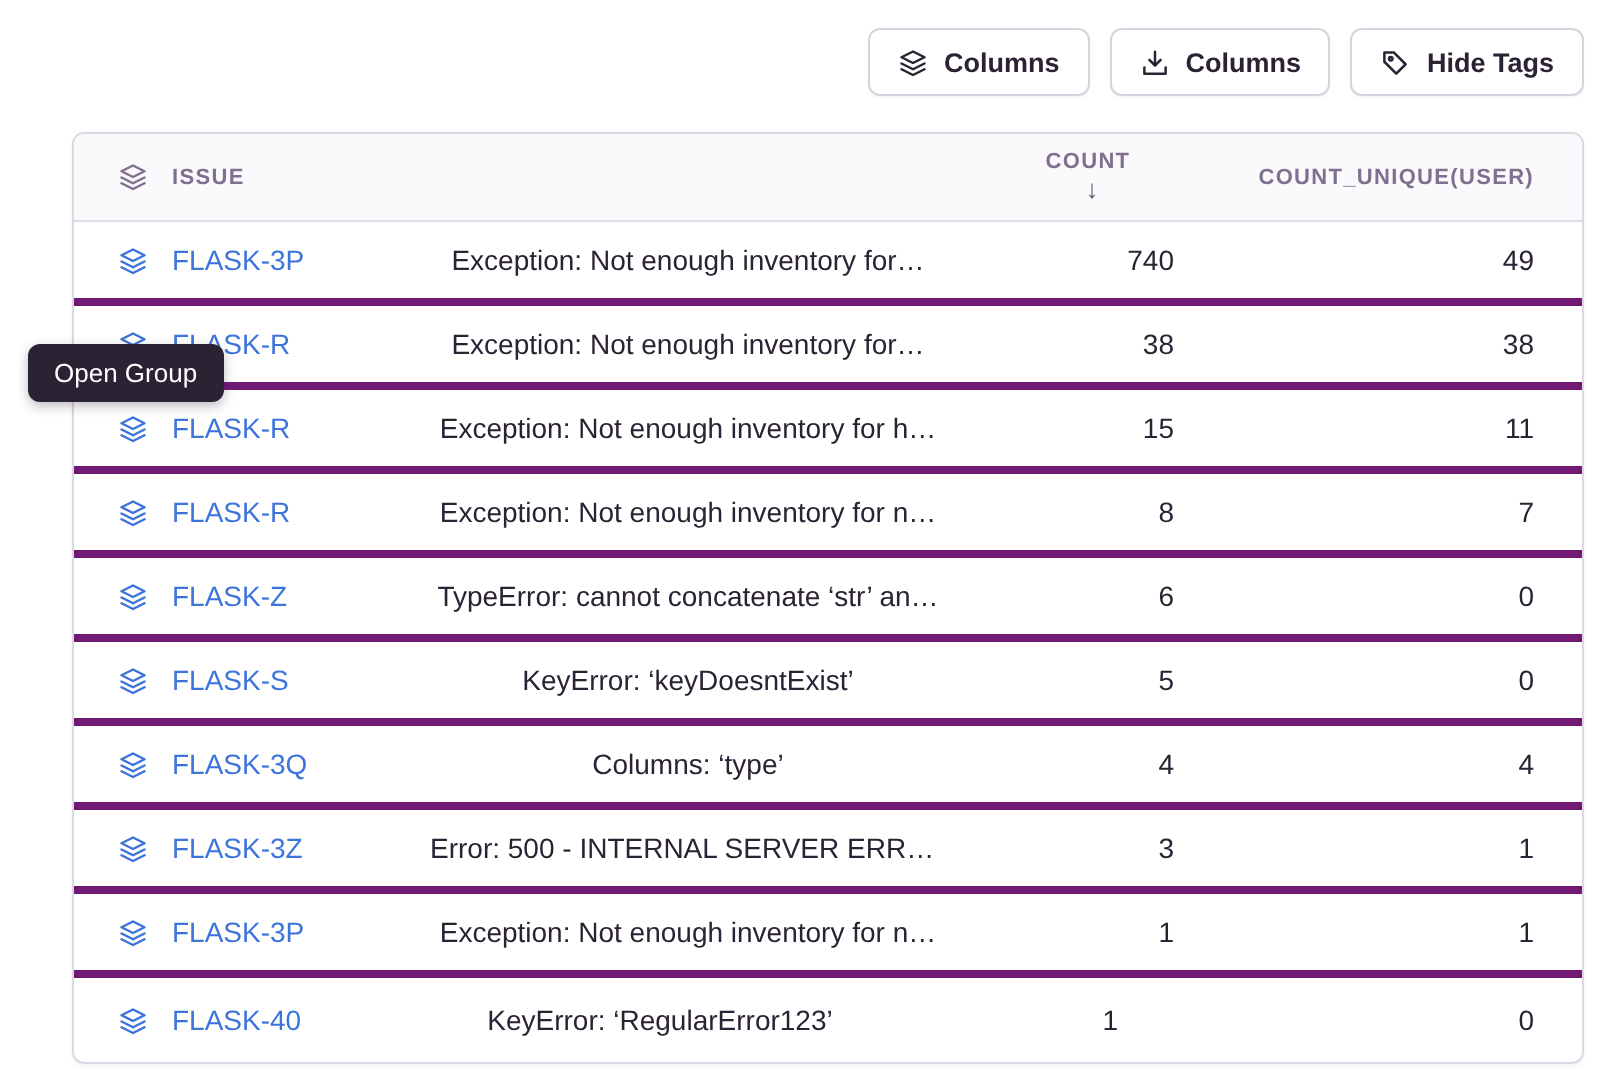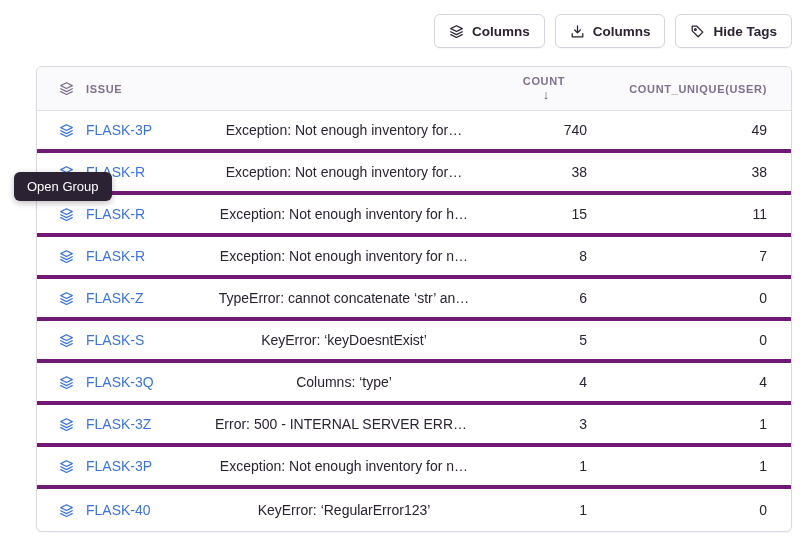--- a/index.html
+++ b/index.html
@@ -49,21 +49,21 @@
   }
   .thead {
     height: 44px;
     background: #faf9fb;
     border-bottom: 1px solid #e2dde8;
     color: #80708f;
     font-size: 11px; font-weight: 700;
     letter-spacing: 0.06em;
   }
   .trow.body-row { height: 42px; border-bottom: 4px solid #701a75; font-size: 14px; }
-  .trow.body-row:last-child { border-bottom: none; }
+  .trow.body-row:last-child { border-bottom: none; gap: 28px; }
 
   .cell { display: flex; align-items: center; min-width: 0; }
   .cell.issue { padding-left: 22px; gap: 12px; }
   .cell.title { padding-right: 12px; overflow: hidden; white-space: nowrap; text-overflow: ellipsis; display: block; line-height: 42px; }
   .cell.num   { justify-content: flex-end; }
   .cell.count-val   { padding-right: 18px; }
   .cell.count-head  { padding-right: 2px; flex-direction: column; }
   .cell.unique      { padding-right: 24px; }
 
   .issue-link {

